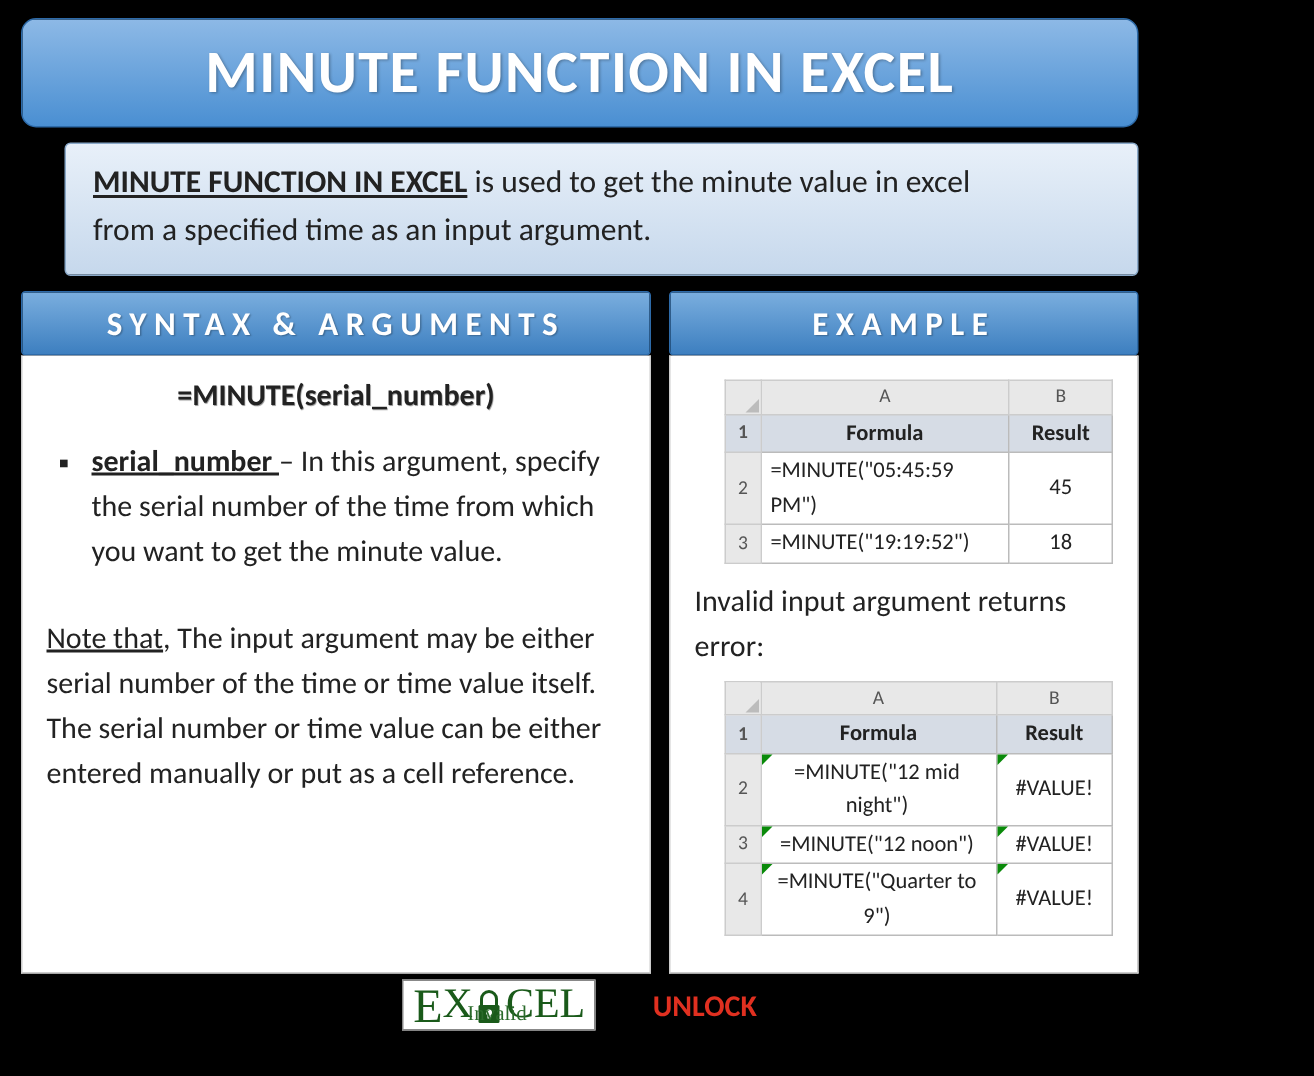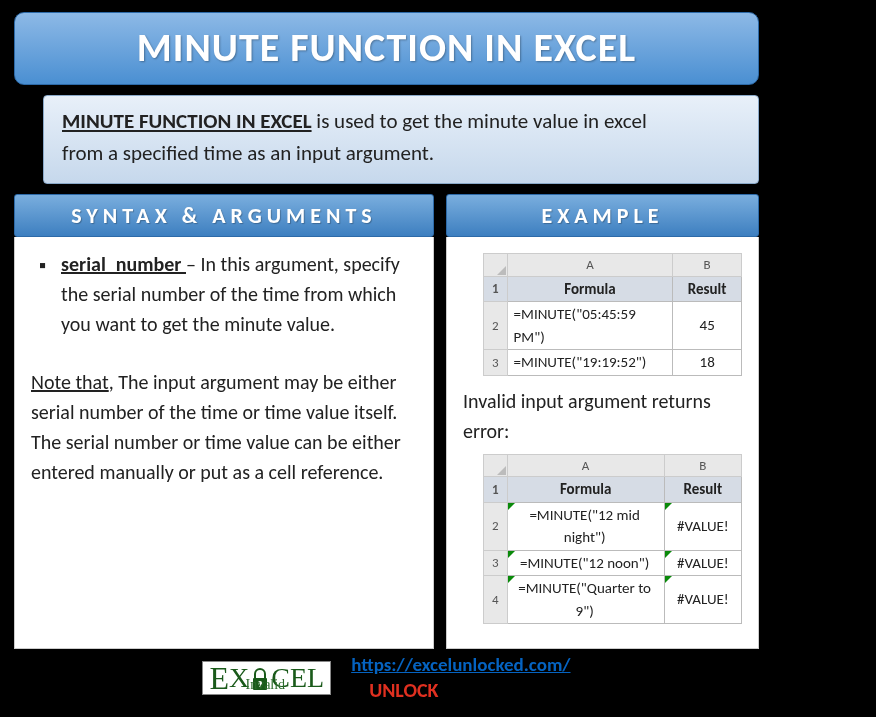--- a/index.html
+++ b/index.html
@@ -205,20 +205,21 @@
   <div class="desc-banner">
     <span class="strong">MINUTE FUNCTION IN EXCEL</span><span> is used to get the minute value in excel</span><br>
     <span>from a specified time as an input argument.</span>
   </div>
 
   <div class="columns">
 
     <div class="col col-left">
       <div class="col-header">SYNTAX &amp; ARGUMENTS</div>
       <div class="col-body">
+        <div class="syntax">=MINUTE(serial_number)</div>
         <ul class="arg">
           <li>
             <span class="arg-name">serial_number </span><span>– In this argument, specify the serial number of the time from which you want to get the minute value.</span>
           </li>
         </ul>
         <p>
           <span class="note-label">Note that</span><span>, The input argument may be either serial number of the time or time value itself. The serial number or time value can be either entered manually or put as a cell reference.</span>
         </p>
       </div>
     </div>
@@ -295,18 +296,17 @@
         <span class="lock-icon"><svg viewBox="0 0 20 26">
             <path d="M5 10 V6 a5 5 0 0 1 10 0 v4" fill="none" stroke="#1a5a1a" stroke-width="2"></path>
             <rect x="3" y="10" width="14" height="12" rx="1" fill="#1a5a1a"></rect>
             <circle cx="10" cy="15" r="2" fill="#fff"></circle>
             <rect x="9" y="15" width="2" height="4" fill="#fff"></rect>
           </svg></span>
         <span>CEL</span>
       <span class="sub">Invalid</span>
     </div>
     <div class="footer-links">
-      <a class="footer-url">https://excelunlocked.com/</a>
       <div class="footer-tag">UNLOCK</div>
     </div>
   </div>
 
 </div>
 
 </body></html>

